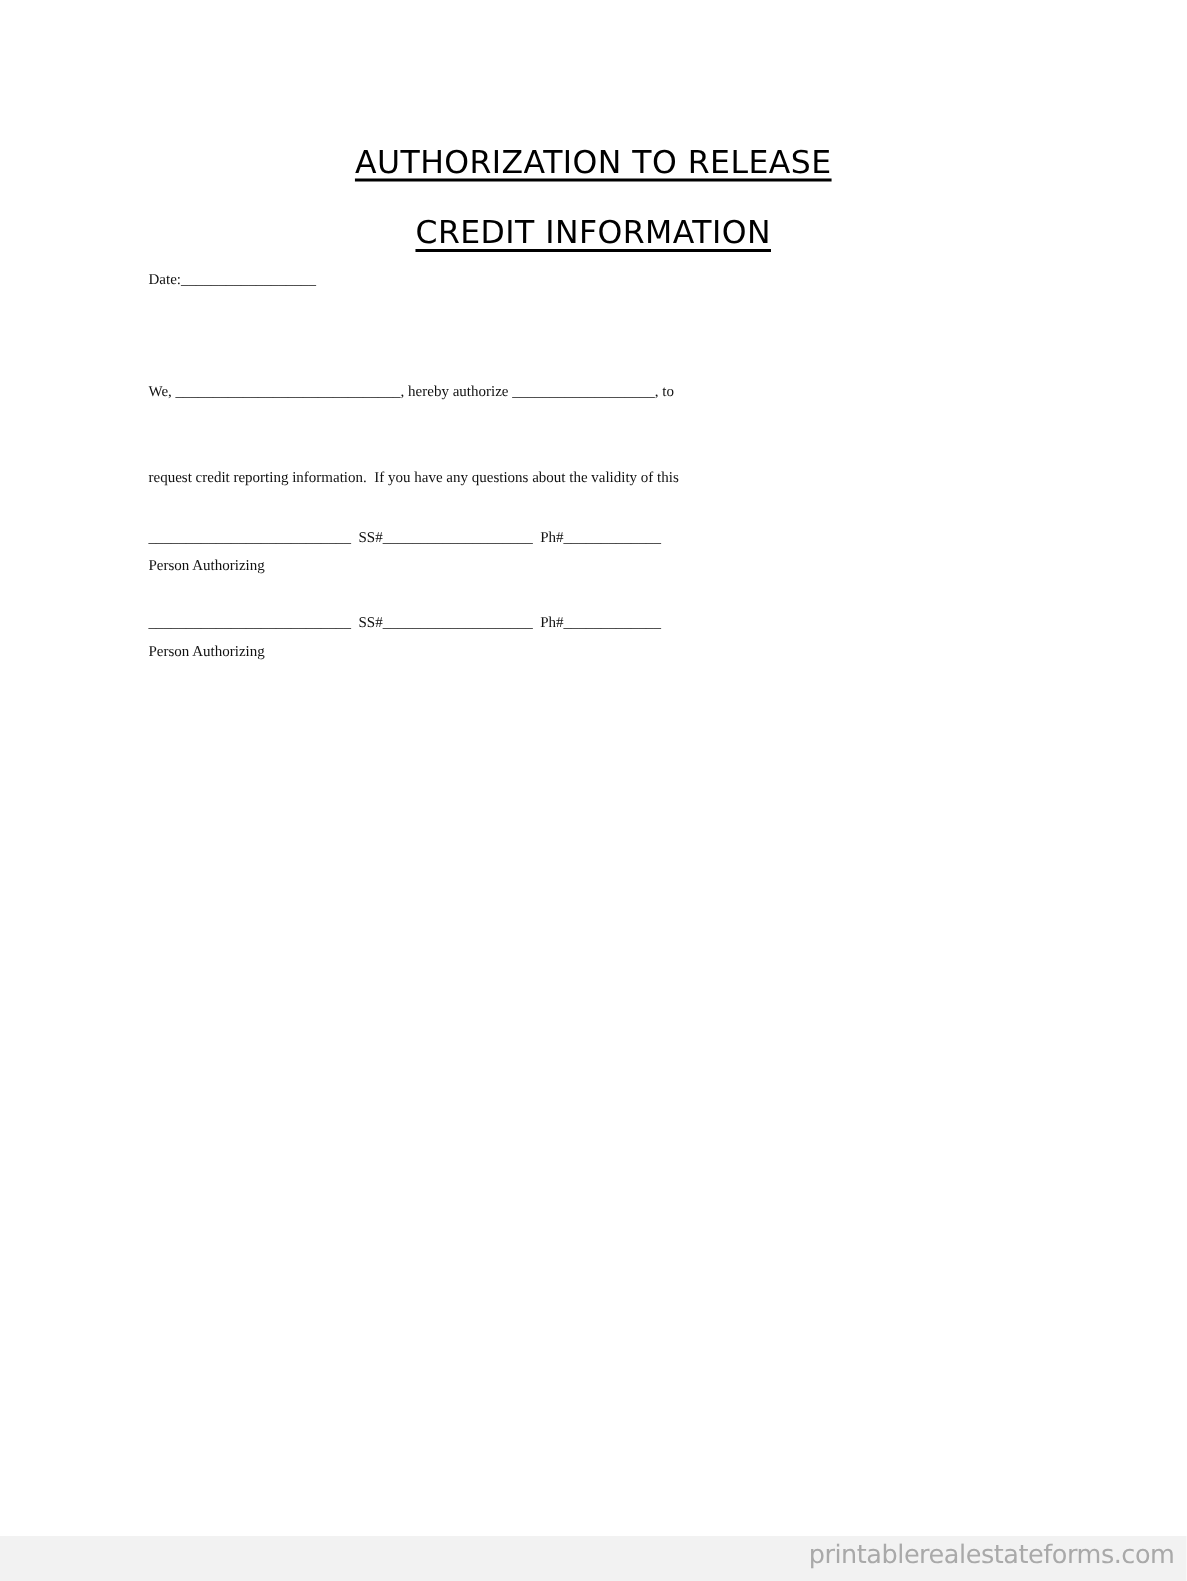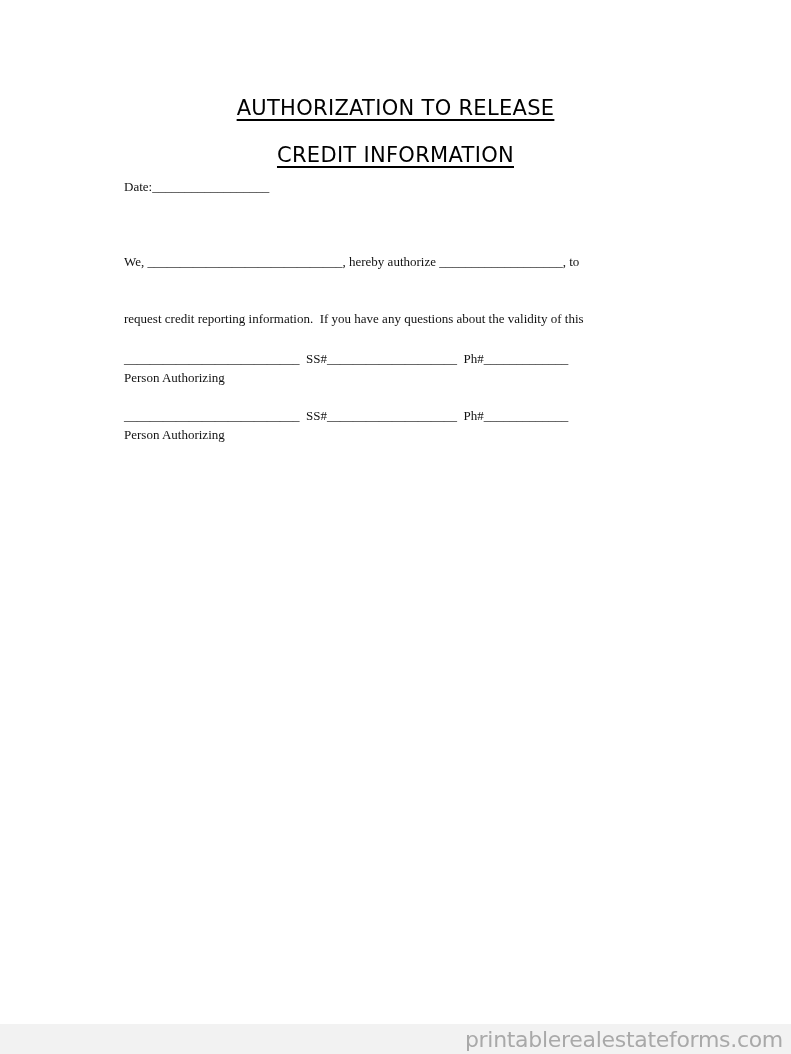--- a/index.html
+++ b/index.html
@@ -10,38 +10,38 @@
     .page { position: absolute; left: 0; top: 0; width: 791px; height: 1024px; background: #ffffff; }
     .title {
       position: absolute; left: 0; width: 791px; text-align: center;
       font-family: "DejaVu Sans", sans-serif; font-weight: normal;
       font-size: 21px; letter-spacing: 0.3px; text-decoration: underline;
       text-decoration-thickness: 2px; text-underline-offset: 4px; color: #000;
     }
     .title.l1 { top: 96px; }
     .title.l2 { top: 143px; }
     .body-text {
-      position: absolute; left: 124px;
-      font-family: "Liberation Serif", serif; font-size: 13px; color: #111;
+      position: absolute; left: 99px;
+      font-family: "Liberation Serif", serif; font-size: 10px; color: #111;
       white-space: pre; line-height: 19px;
     }
     .date { top: 177px; }
     .para { top: 214px; }
     .sig { white-space: pre; }
     .sig1 { top: 349px; }
     .sig1l { top: 368px; }
     .sig2 { top: 406px; }
     .sig2l { top: 425px; }
     .footer {
       position: absolute; left: 0; top: 1024px; width: 791px; height: 30px;
       background: #f2f2f2;
     }
     .footer-text {
       position: absolute; right: 8px; top: 3px;
-      font-family: "DejaVu Sans", sans-serif; font-size: 22px; color: #a9a9a9;
+      font-family: "DejaVu Sans", sans-serif; font-size: 17px; color: #a9a9a9;
       letter-spacing: -0.3px;
       margin-left: 16px;
     }
   </style>
 </head>
 <body>
 
 <div class="page">
   <div class="title l1">AUTHORIZATION TO RELEASE </div>
   <div class="title l2">CREDIT INFORMATION</div>

